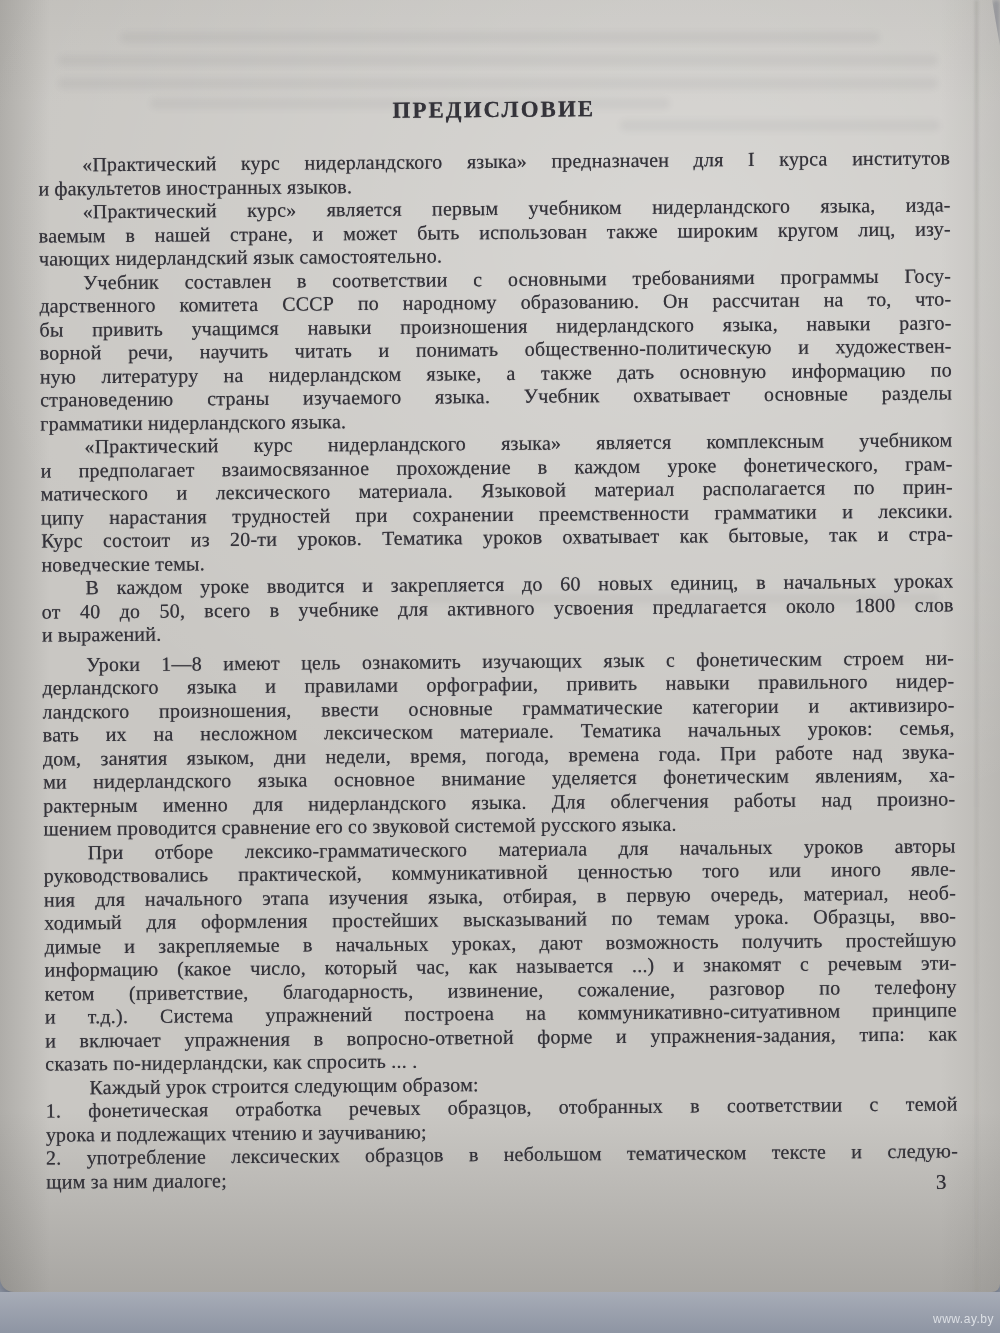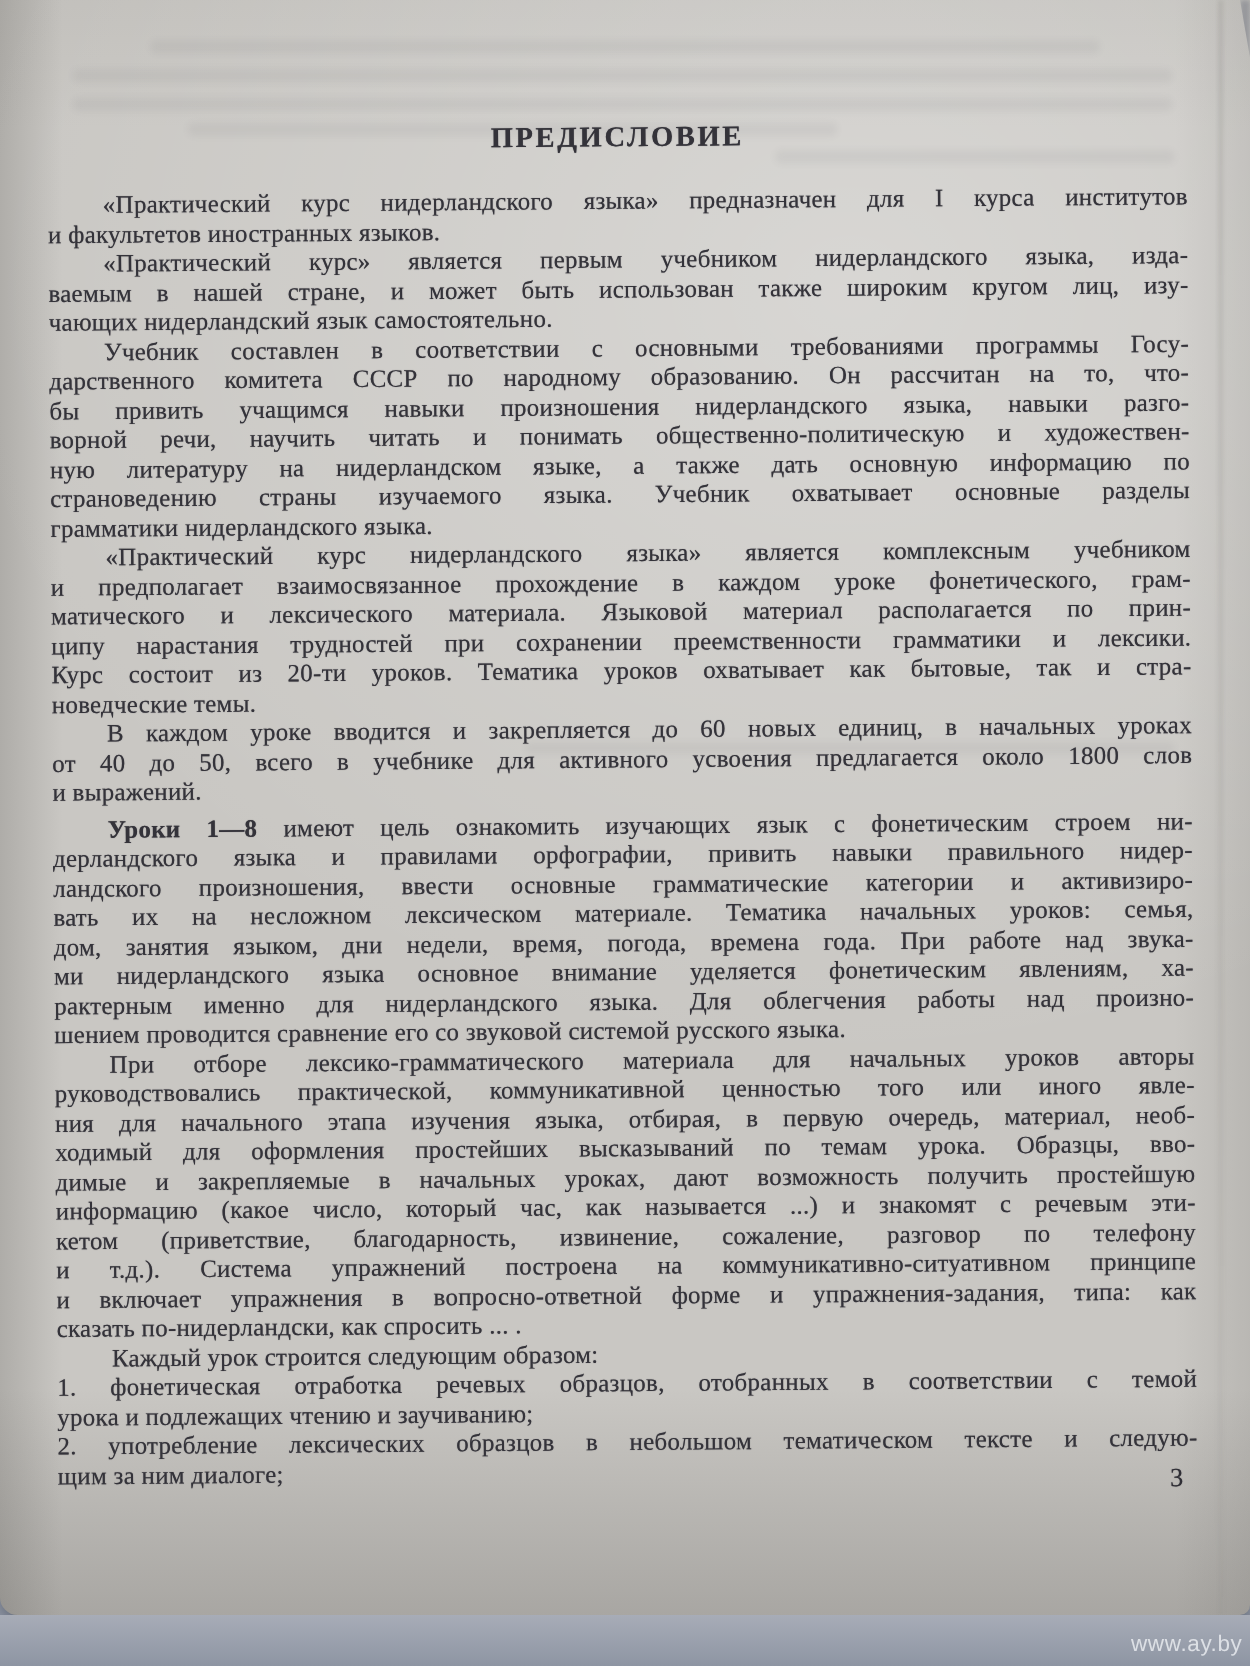--- a/index.html
+++ b/index.html
@@ -54,35 +54,35 @@
   }
   .para{margin:0;}
   #paras .para:nth-child(6){margin-top:6px;}
   .line{
     text-align:justify;text-align-last:justify;
     -moz-text-align-last:justify;
     overflow:hidden;white-space:normal;
   }
   .line.last{text-align-last:left;-moz-text-align-last:left;}
   .line.indent{text-indent:44px;}
-  .line b{font-weight:bold;}
+  .line b{font-weight:normal;}
   
   .page-number{
     position:absolute;left:936px;top:1170px;
     font-size:21px;color:#2f2e35;transform:rotate(-1deg);
     text-shadow:0 0 0.7px rgba(47,46,53,0.75);
   }
   .table-surface{
     position:absolute;left:0;right:0;bottom:0;height:41px;
     background:linear-gradient(to bottom,#a7acb7,#8e95a3);
   }
   .watermark{
     position:absolute;right:6px;bottom:7px;
     font-family:"Liberation Sans", sans-serif;
-    font-size:18px;color:rgba(236,238,242,0.82);letter-spacing:0.5px;
+    font-size:12px;color:rgba(236,238,242,0.82);letter-spacing:0.5px;
   }
 </style>
 </head>
 <body>
 
 <div class="page">
   <div class="bleed b1"></div>
   <div class="bleed b2"></div>
   <div class="bleed b3"></div>
   <div class="bleed b4"></div>

